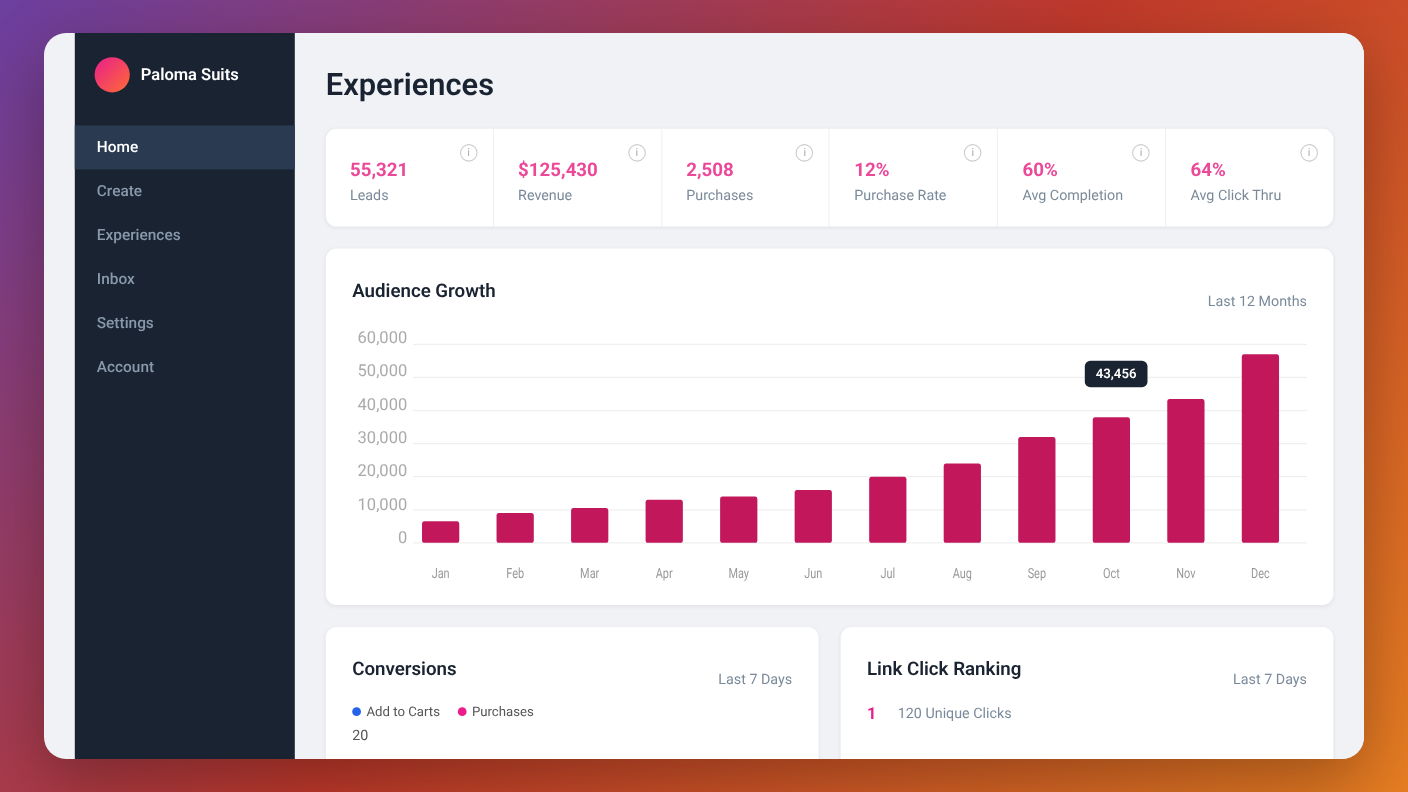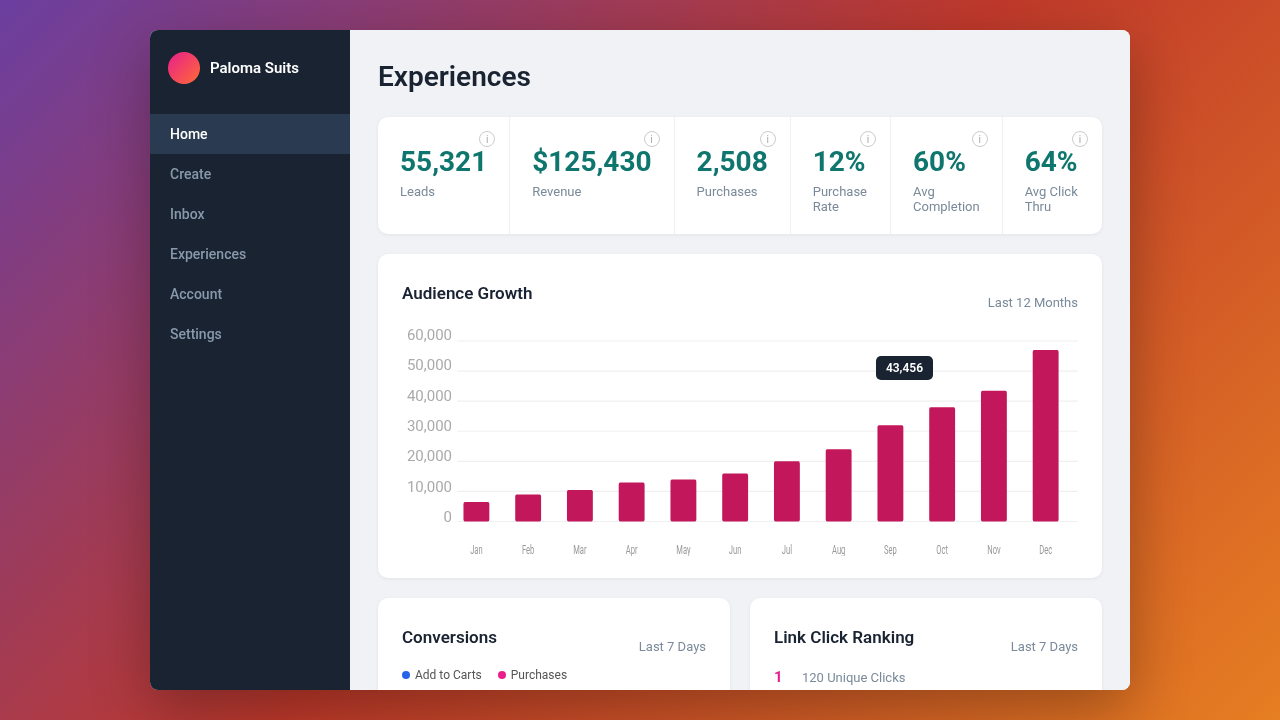--- a/index.html
+++ b/index.html
@@ -6,27 +6,28 @@
     body {
       font-family: -apple-system, BlinkMacSystemFont, 'Segoe UI', Roboto, sans-serif;
       background: linear-gradient(135deg, #6b3fa0 0%, #c0392b 50%, #e67e22 100%);
       min-height: 100vh;
       display: flex;
       align-items: center;
       justify-content: center;
       padding: 20px;
     }
     .app-window {
-      width: 980px;
+      width: 1200px;
       height: 660px;
       background: #f0f2f5;
-      border-radius: 8px;
+      border-radius: 20px;
       display: flex;
       overflow: hidden;
       box-shadow: 0 20px 60px rgba(0,0,0,0.3);
+      padding-left: 28px;
     }
     
     .sidebar {
       width: 200px;
       background: #1a2332;
       display: flex;
       flex-direction: column;
       flex-shrink: 0;
     }
     .sidebar-logo {
@@ -104,23 +105,23 @@
       border-radius: 50%;
       border: 1.5px solid #ccc;
       display: flex;
       align-items: center;
       justify-content: center;
       font-size: 10px;
       color: #aaa;
       cursor: pointer;
     }
     .kpi-value {
-      font-size: 28px;
+      font-size: 17px;
       font-weight: 700;
-      color: #0f766e;
+      color: #ec4899;
       margin-bottom: 6px;
       margin-top: 8px;
     }
     .kpi-label {
       font-size: 13px;
       color: #7a8a9a;
     }
     
     .chart-card {
       background: #fff;
@@ -259,24 +260,24 @@
 
   <div class="sidebar">
     <div class="sidebar-logo">
       <div class="logo-icon"></div>
       <span class="logo-text">Paloma Suits</span>
     </div>
     <nav class="sidebar-nav">
 
     <div class="nav-item active">Home</div>
         <div class="nav-item">Create</div>
+        <div class="nav-item">Experiences</div>
         <div class="nav-item">Inbox</div>
-        <div class="nav-item">Experiences</div>
+        <div class="nav-item">Settings</div>
         <div class="nav-item">Account</div>
-        <div class="nav-item">Settings</div>
       </nav>
   </div>
 
   <div class="main">
     <h1 class="page-title">Experiences</h1>
 
     <div class="kpi-row">
     <div class="kpi-card">
     <div class="kpi-info-icon">i</div>
     <div class="kpi-value">55,321</div>

